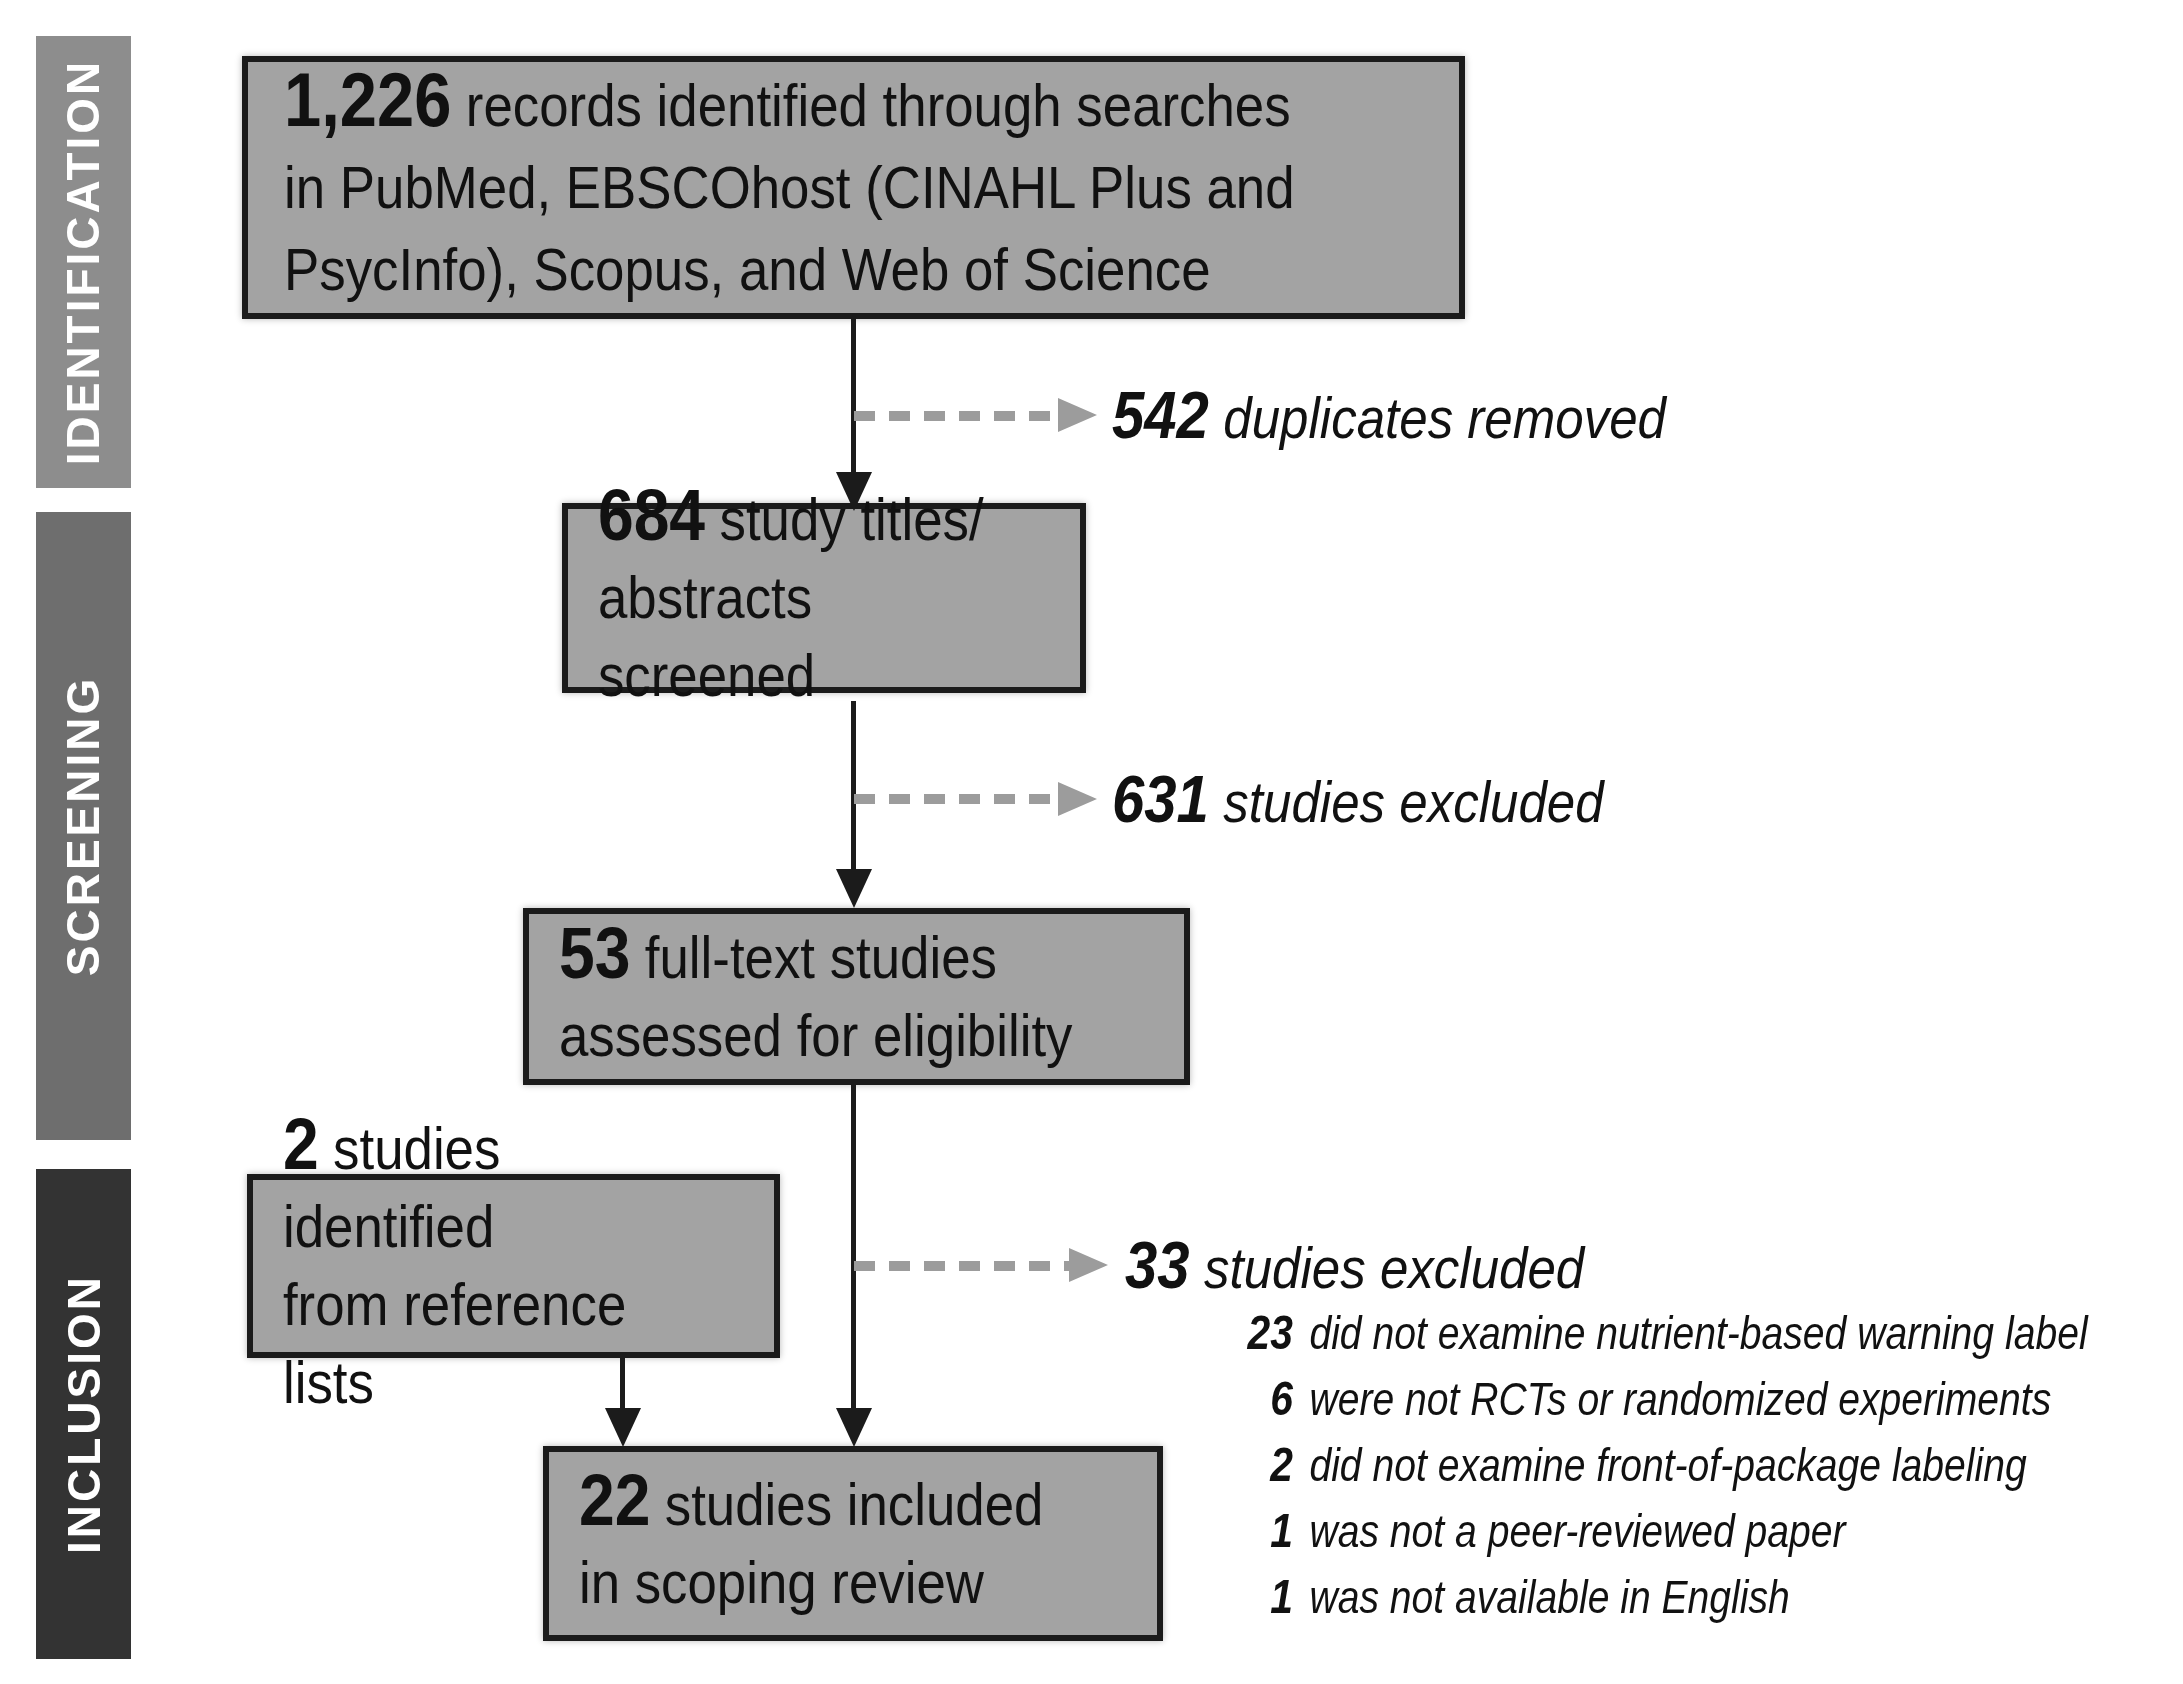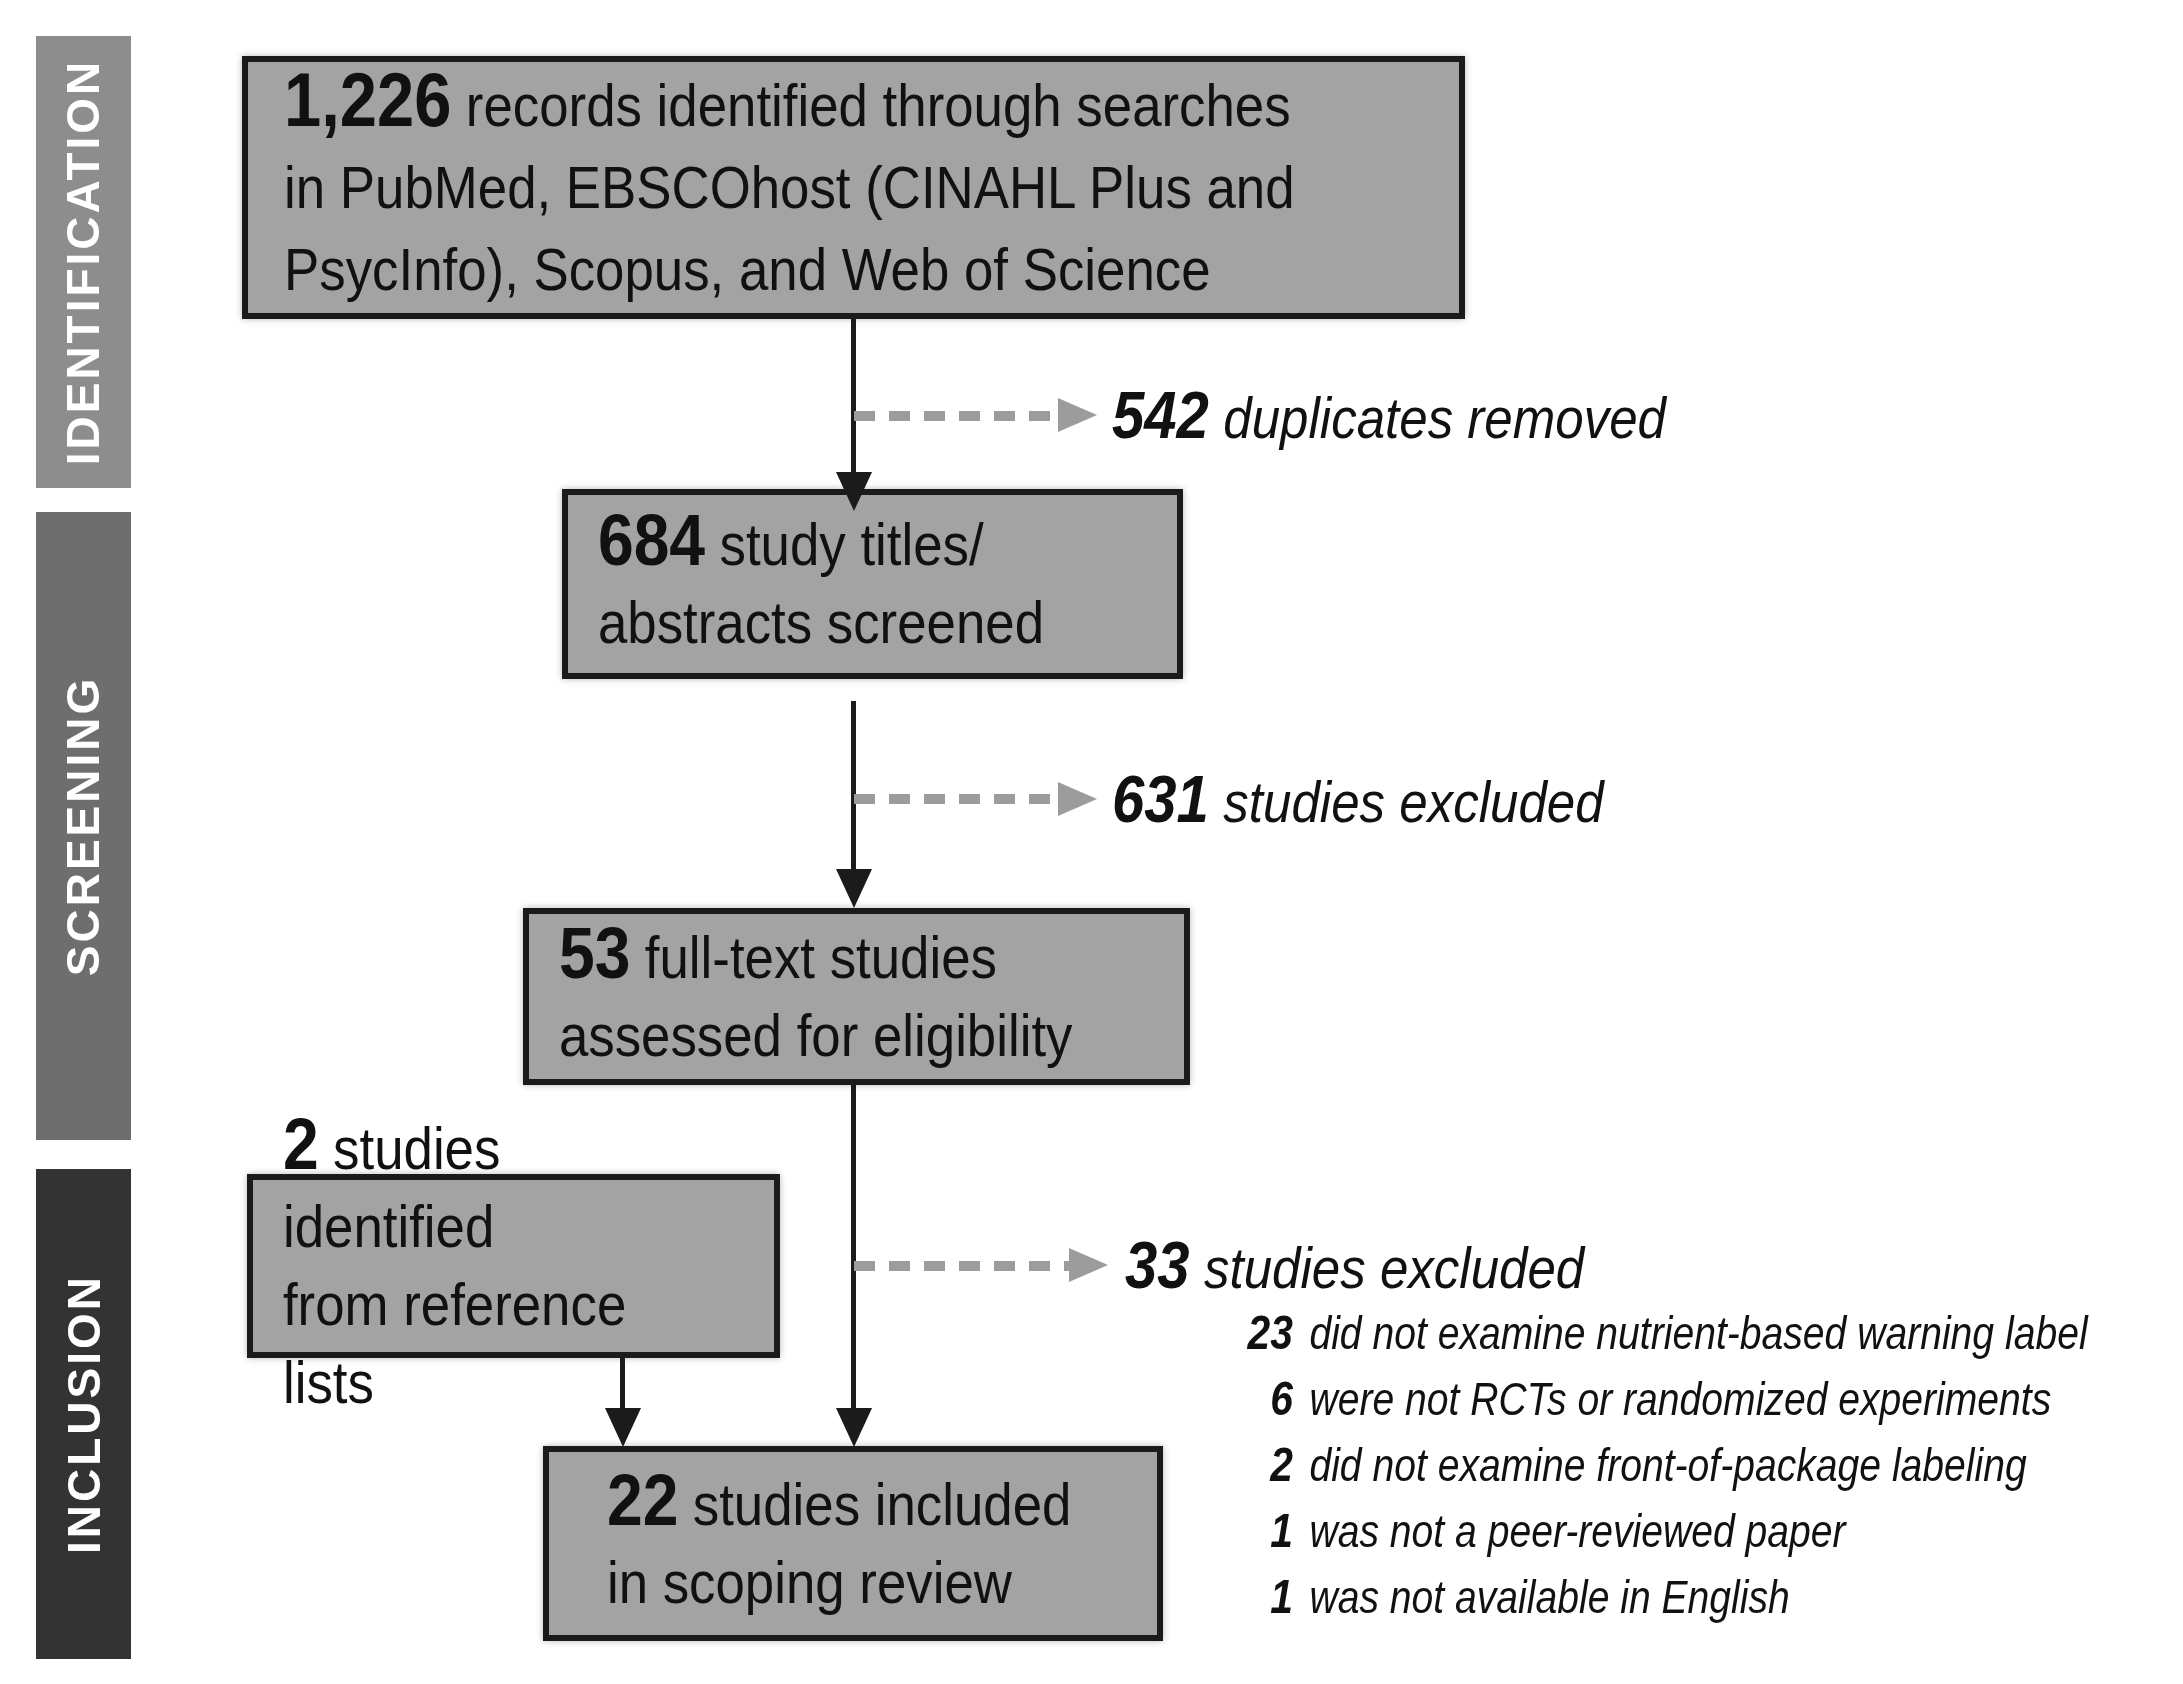--- a/index.html
+++ b/index.html
@@ -38,24 +38,24 @@
   .fbox {
     position: absolute;
     background: #a3a3a3;
     border: 6.7px solid #1b1b1b;
     box-sizing: border-box;
     display: flex;
     align-items: center;
     box-shadow: 0 0 6.7px rgba(0,0,0,0.28);
   }
   #box-records   { left: 242px; top: 56px;   width: 1223px; height: 263px; }
-  #box-screened  { left: 562px; top: 489px;  width: 621px;  height: 190px; }
+  #box-screened  { left: 562px; top: 503px;  width: 524px;  height: 190px; }
   #box-fulltext  { left: 523px; top: 908px; width: 667px;  height: 177px; }
   #box-reference { left: 247px; top: 1174px; width: 533px;  height: 184px; }
-  #box-included  { left: 543px; top: 1446px; width: 620px;  height: 195px; padding-left: 28px; }
+  #box-included  { left: 543px; top: 1446px; width: 620px;  height: 195px; }
 
   .box-text {
     font-size: 60px;
     line-height: 78px;
     padding-left: 34px;
     transform: scaleX(0.88);
     transform-origin: 0 50%;
     white-space: nowrap;
   }
   #box-records .box-text { line-height: 82px; padding-left: 41px; }

